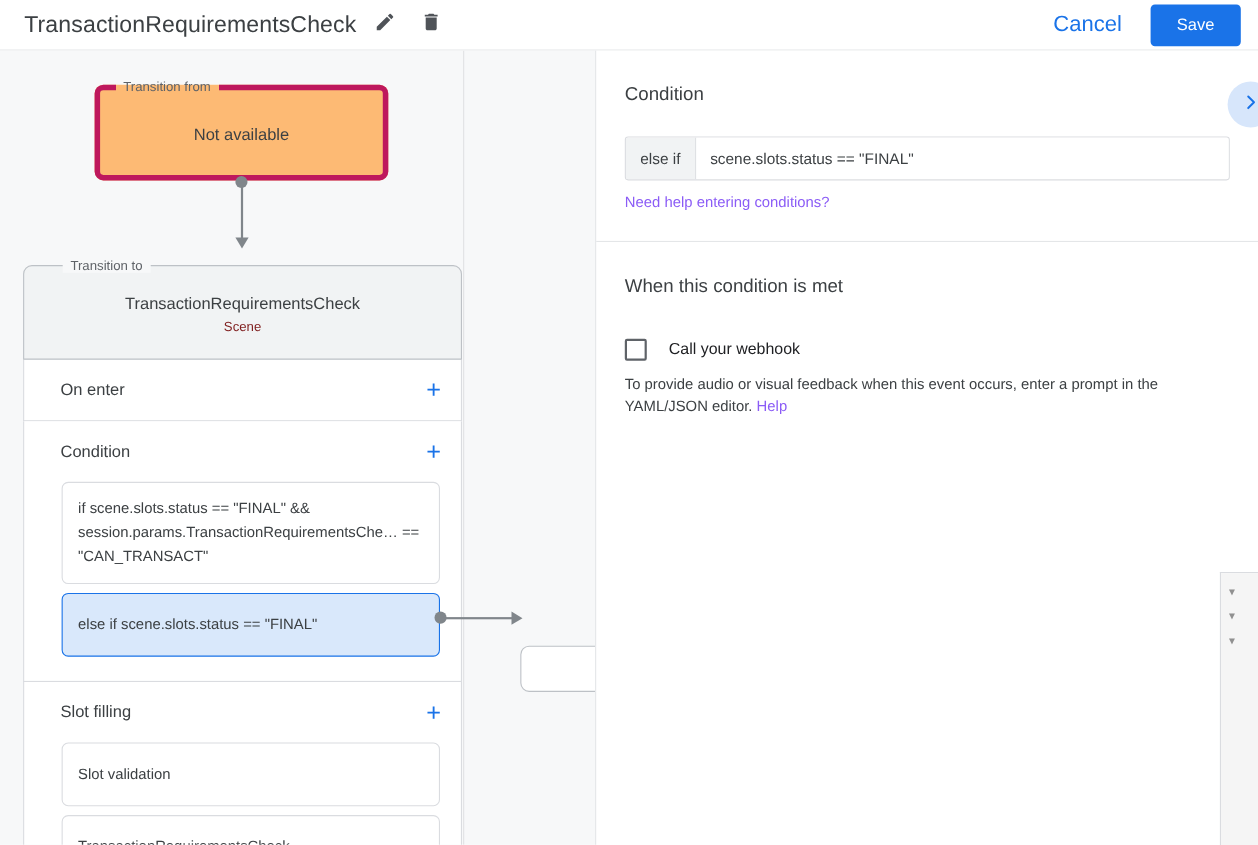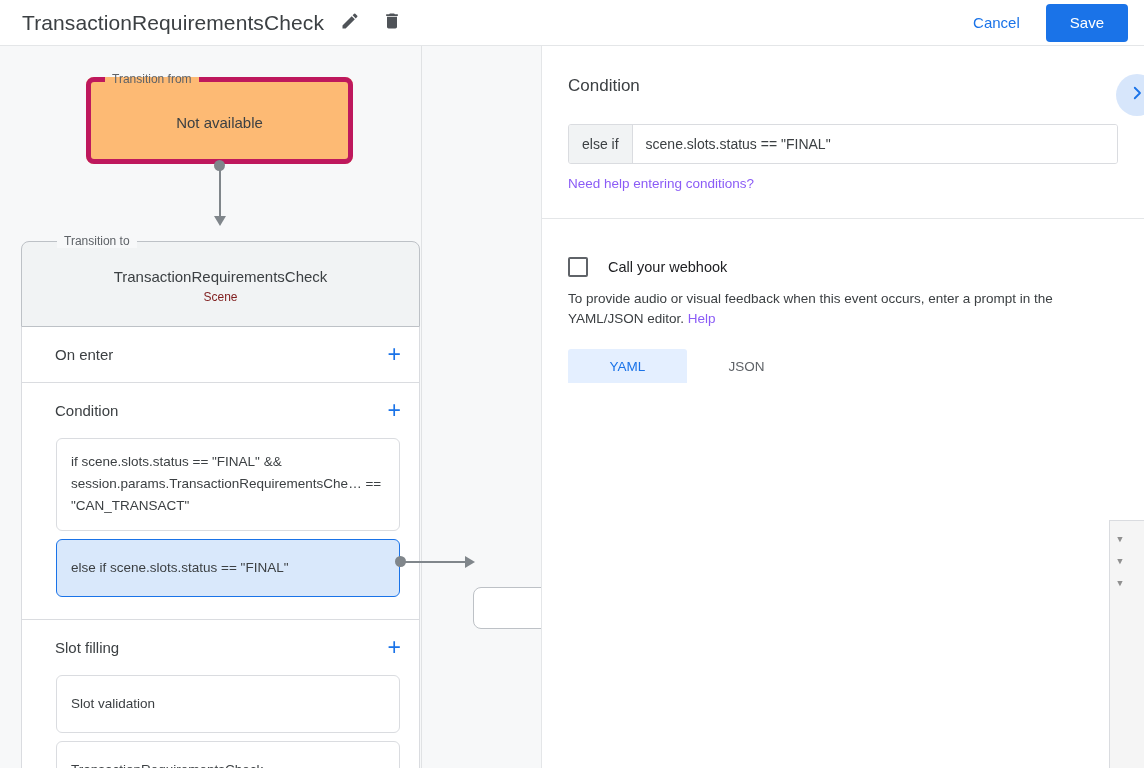--- a/index.html
+++ b/index.html
@@ -22,21 +22,21 @@
     white-space: nowrap;
   }
   .icon-btn {
     width: 32px; height: 32px; margin-left: 10px;
     display: flex; align-items: center; justify-content: center;
     border-radius: 50%; cursor: pointer;
   }
   .icon-btn svg { fill: #4f5358; }
   .hdr-right { margin-left: auto; display: flex; align-items: center; }
   .cancel-btn {
-    color: #1a73e8; font-size: 15px; font-weight: 500;
+    color: #1a73e8; font-size: 20px; font-weight: 500;
     padding: 8px 14px; border-radius: 4px; background: none; border: none;
     cursor: pointer; font-family: inherit;
   }
   .save-btn {
     background: #1a73e8; color: #fff; font-size: 15px; font-weight: 500;
     border: none; border-radius: 4px; padding: 0 24px; height: 38px;
     margin-left: 12px; margin-right: 16px; cursor: pointer; font-family: inherit;
   }
 
   
@@ -300,36 +300,33 @@
     <div class="panel-h">Condition</div>
     <div class="cond-row">
       <div class="cond-prefix">else if</div>
       <input class="cond-input" value="scene.slots.status == &quot;FINAL&quot;" style="">
     </div>
     <a class="link help-link">Need help entering conditions?</a>
     <div class="divider"></div>
   </div>
 
   <div class="panel-sec">
+    <div class="panel-h">When this condition is met</div>
 
     <div class="cb-row">
       <div class="cb"></div>
       <span class="cb-label">Call your webhook</span>
     </div>
 
 
     <div class="hint">
       <span>To provide audio or visual feedback when this event occurs, enter a prompt in the YAML/JSON editor.</span>
       <a class="link">Help</a>
     </div>
 
-    <div class="tabs">
-      <div class="tab active">YAML</div>
-      <div class="tab">JSON</div>
-    </div>
   </div>
 
   <div class="editor">
     <div class="fold-col">
       <div class="fold">▼</div>
       <div class="fold">▼</div>
       <div class="fold">▼</div>
       <div class="fold"></div>
       <div class="fold"></div>
     </div>

